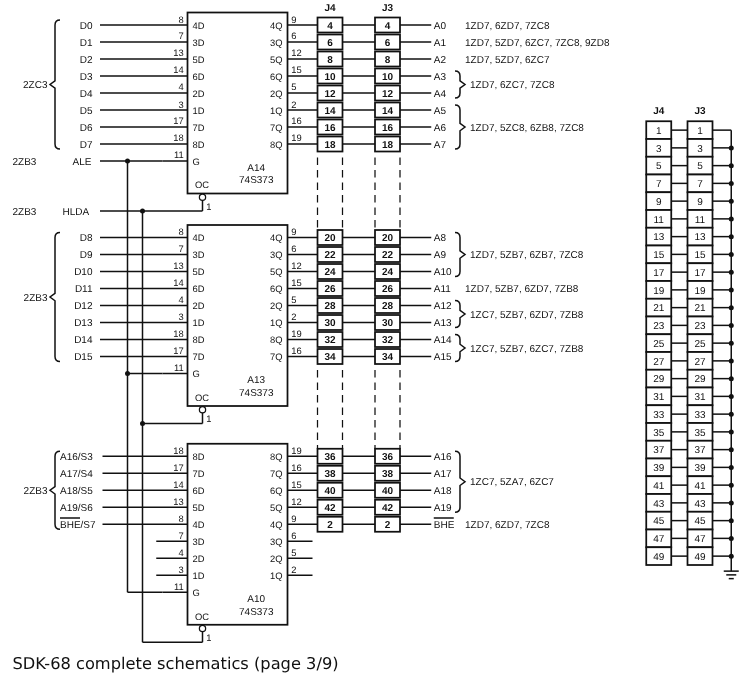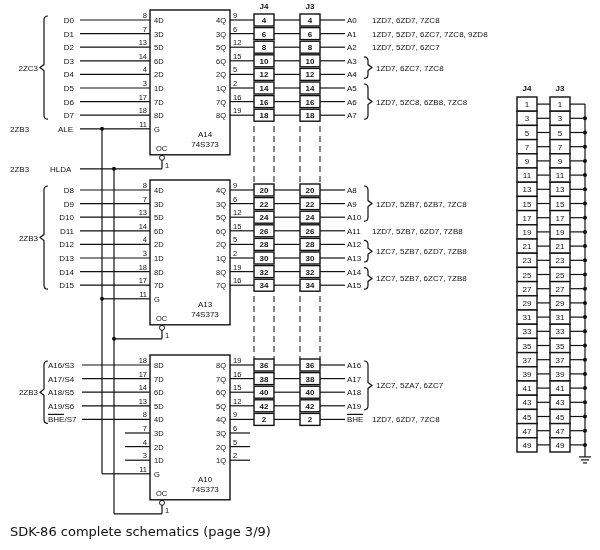--- a/index.html
+++ b/index.html
@@ -585,13 +585,13 @@
     <rect x="550" y="437.79999999999995" width="20" height="14.2" class="box" stroke-width="1.1"></rect>
     <text x="560" y="447.9" class="t" text-anchor="middle">49</text>
     <line x1="570" y1="444.9" x2="585" y2="444.9" class="ln"></line>
     <circle cx="585" cy="444.9" r="2" fill="#111"></circle>
     <line x1="585" y1="104.1" x2="585" y2="456.9" class="ln"></line>
     <line x1="579" y1="456.9" x2="591" y2="456.9" class="ln"></line>
     <line x1="581" y1="459.9" x2="589" y2="459.9" class="ln"></line>
     <line x1="583" y1="462.9" x2="587" y2="462.9" class="ln"></line>
   </svg>
 
-<div class="caption">SDK-86 complete schematics (page 3/9)</div>
+<div class="caption">SDK-68 complete schematics (page 3/9)</div>
 
 </body></html>

